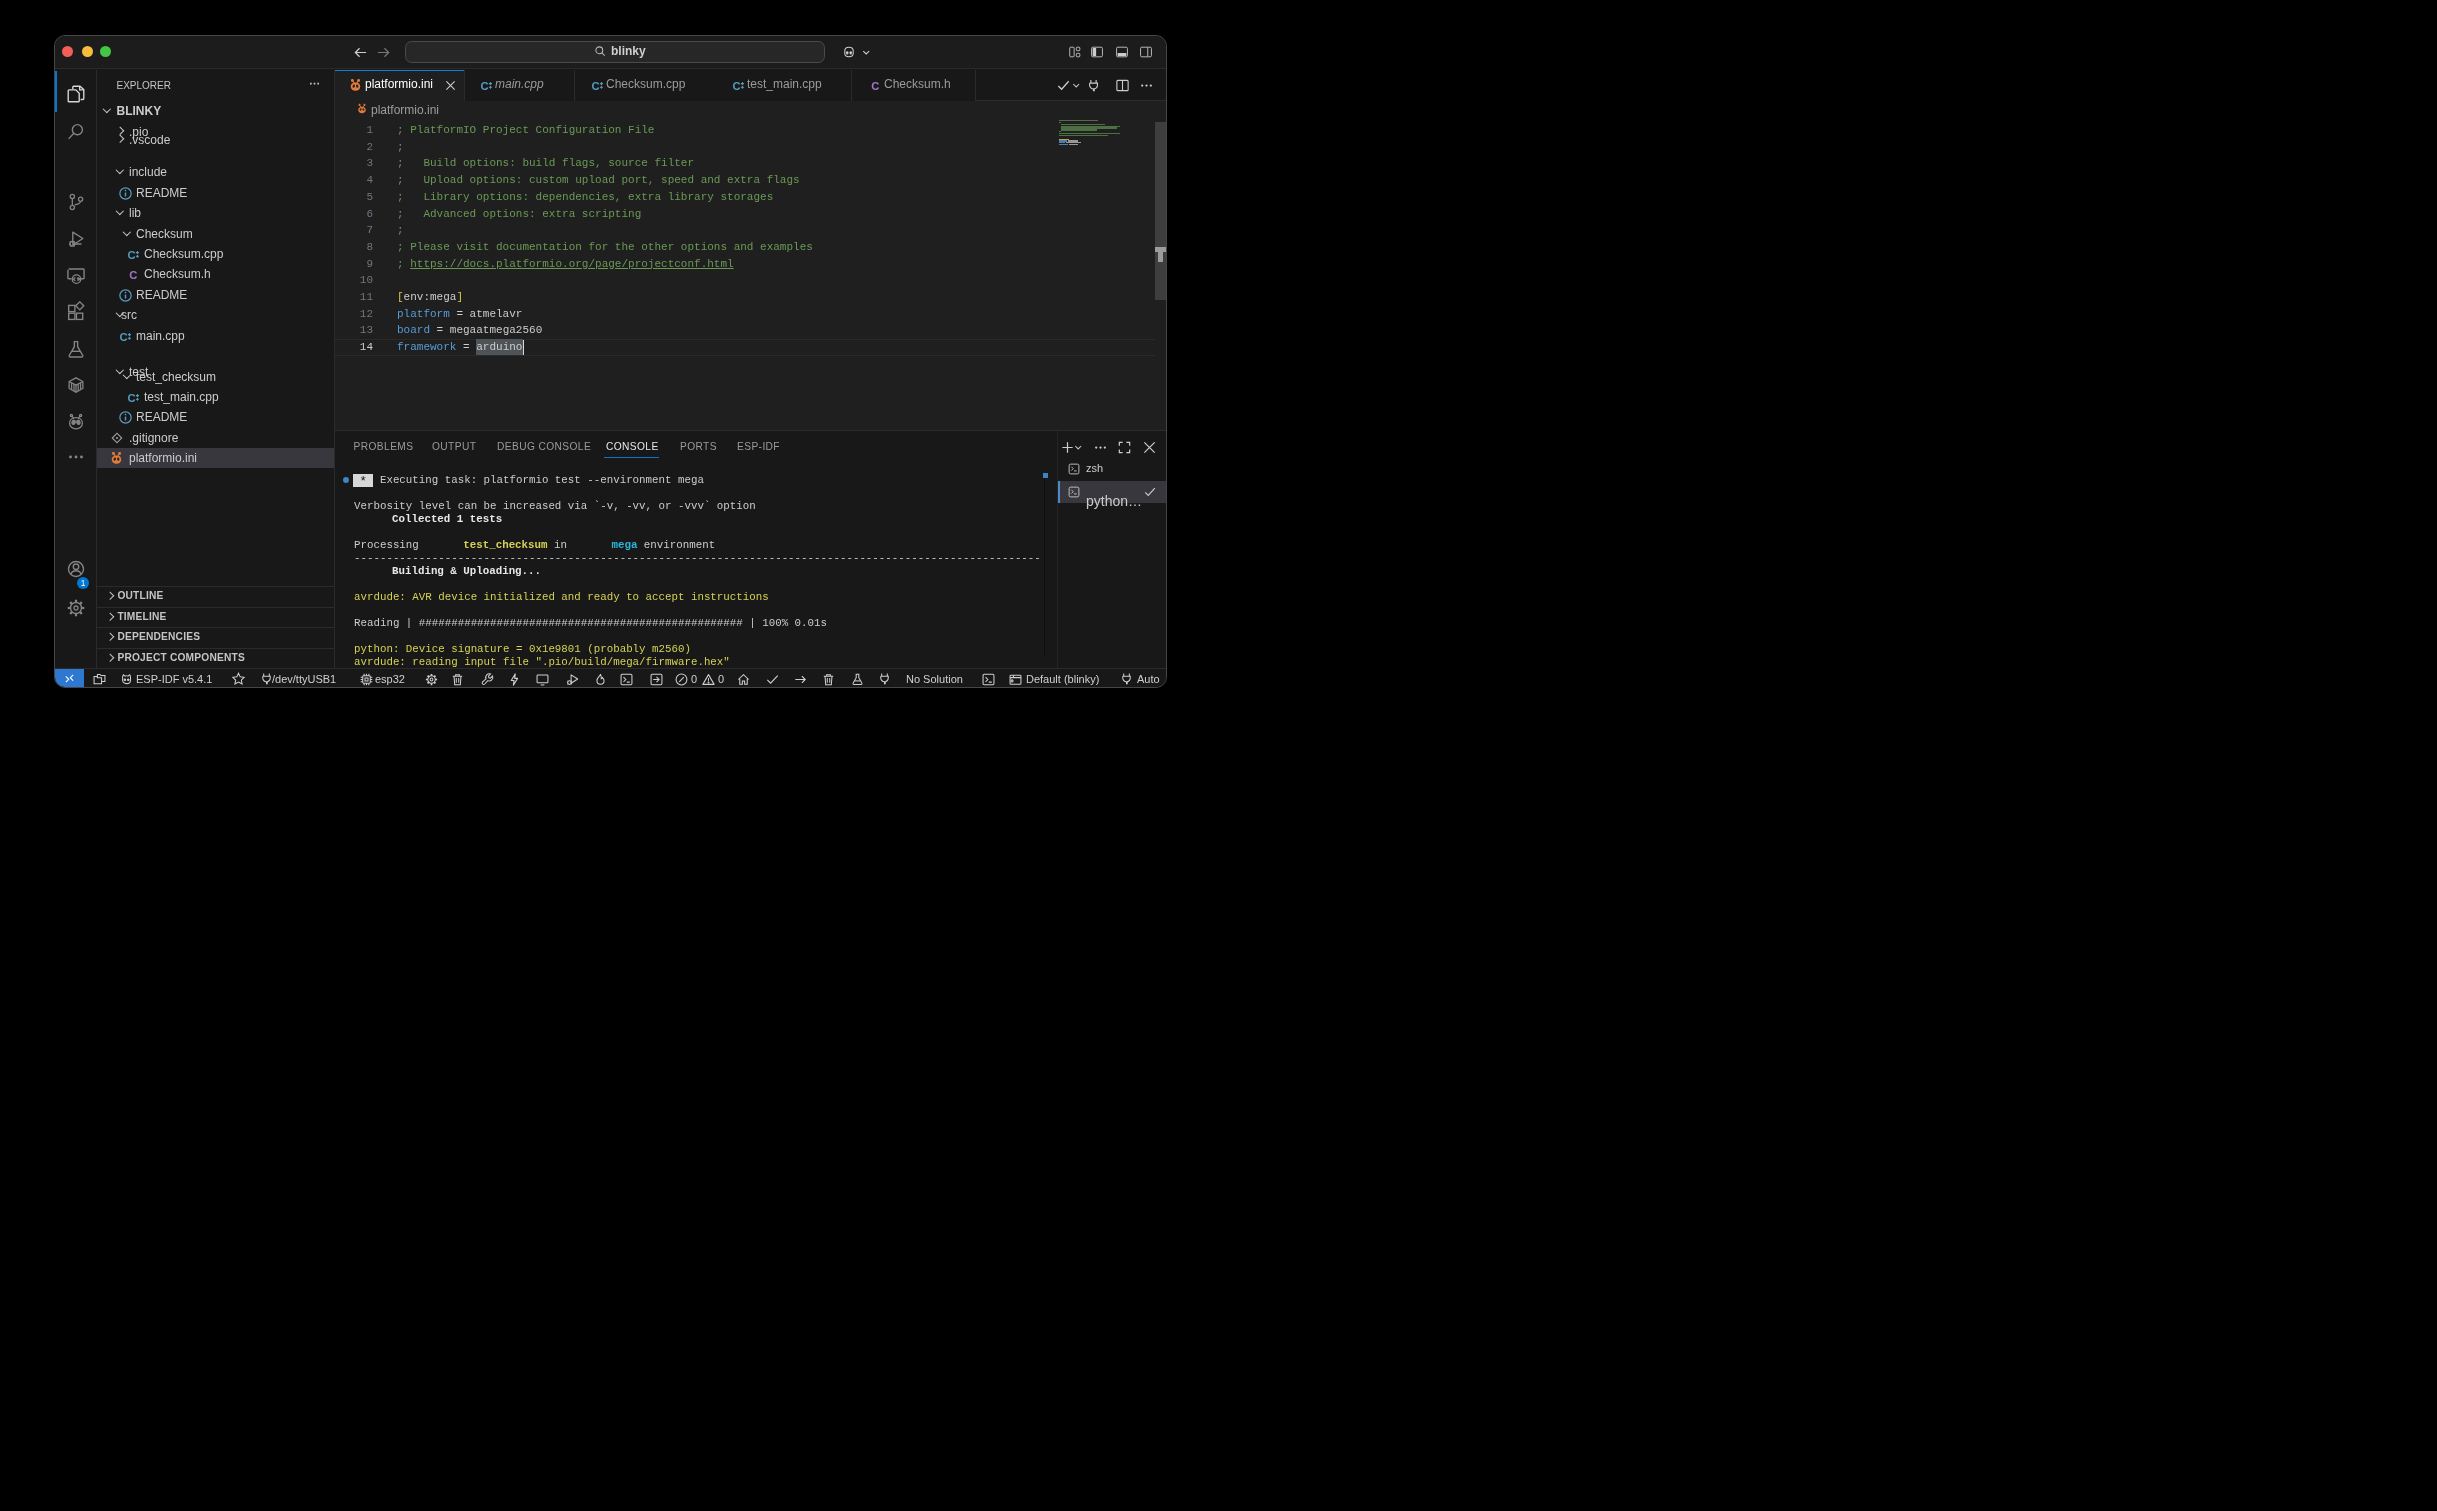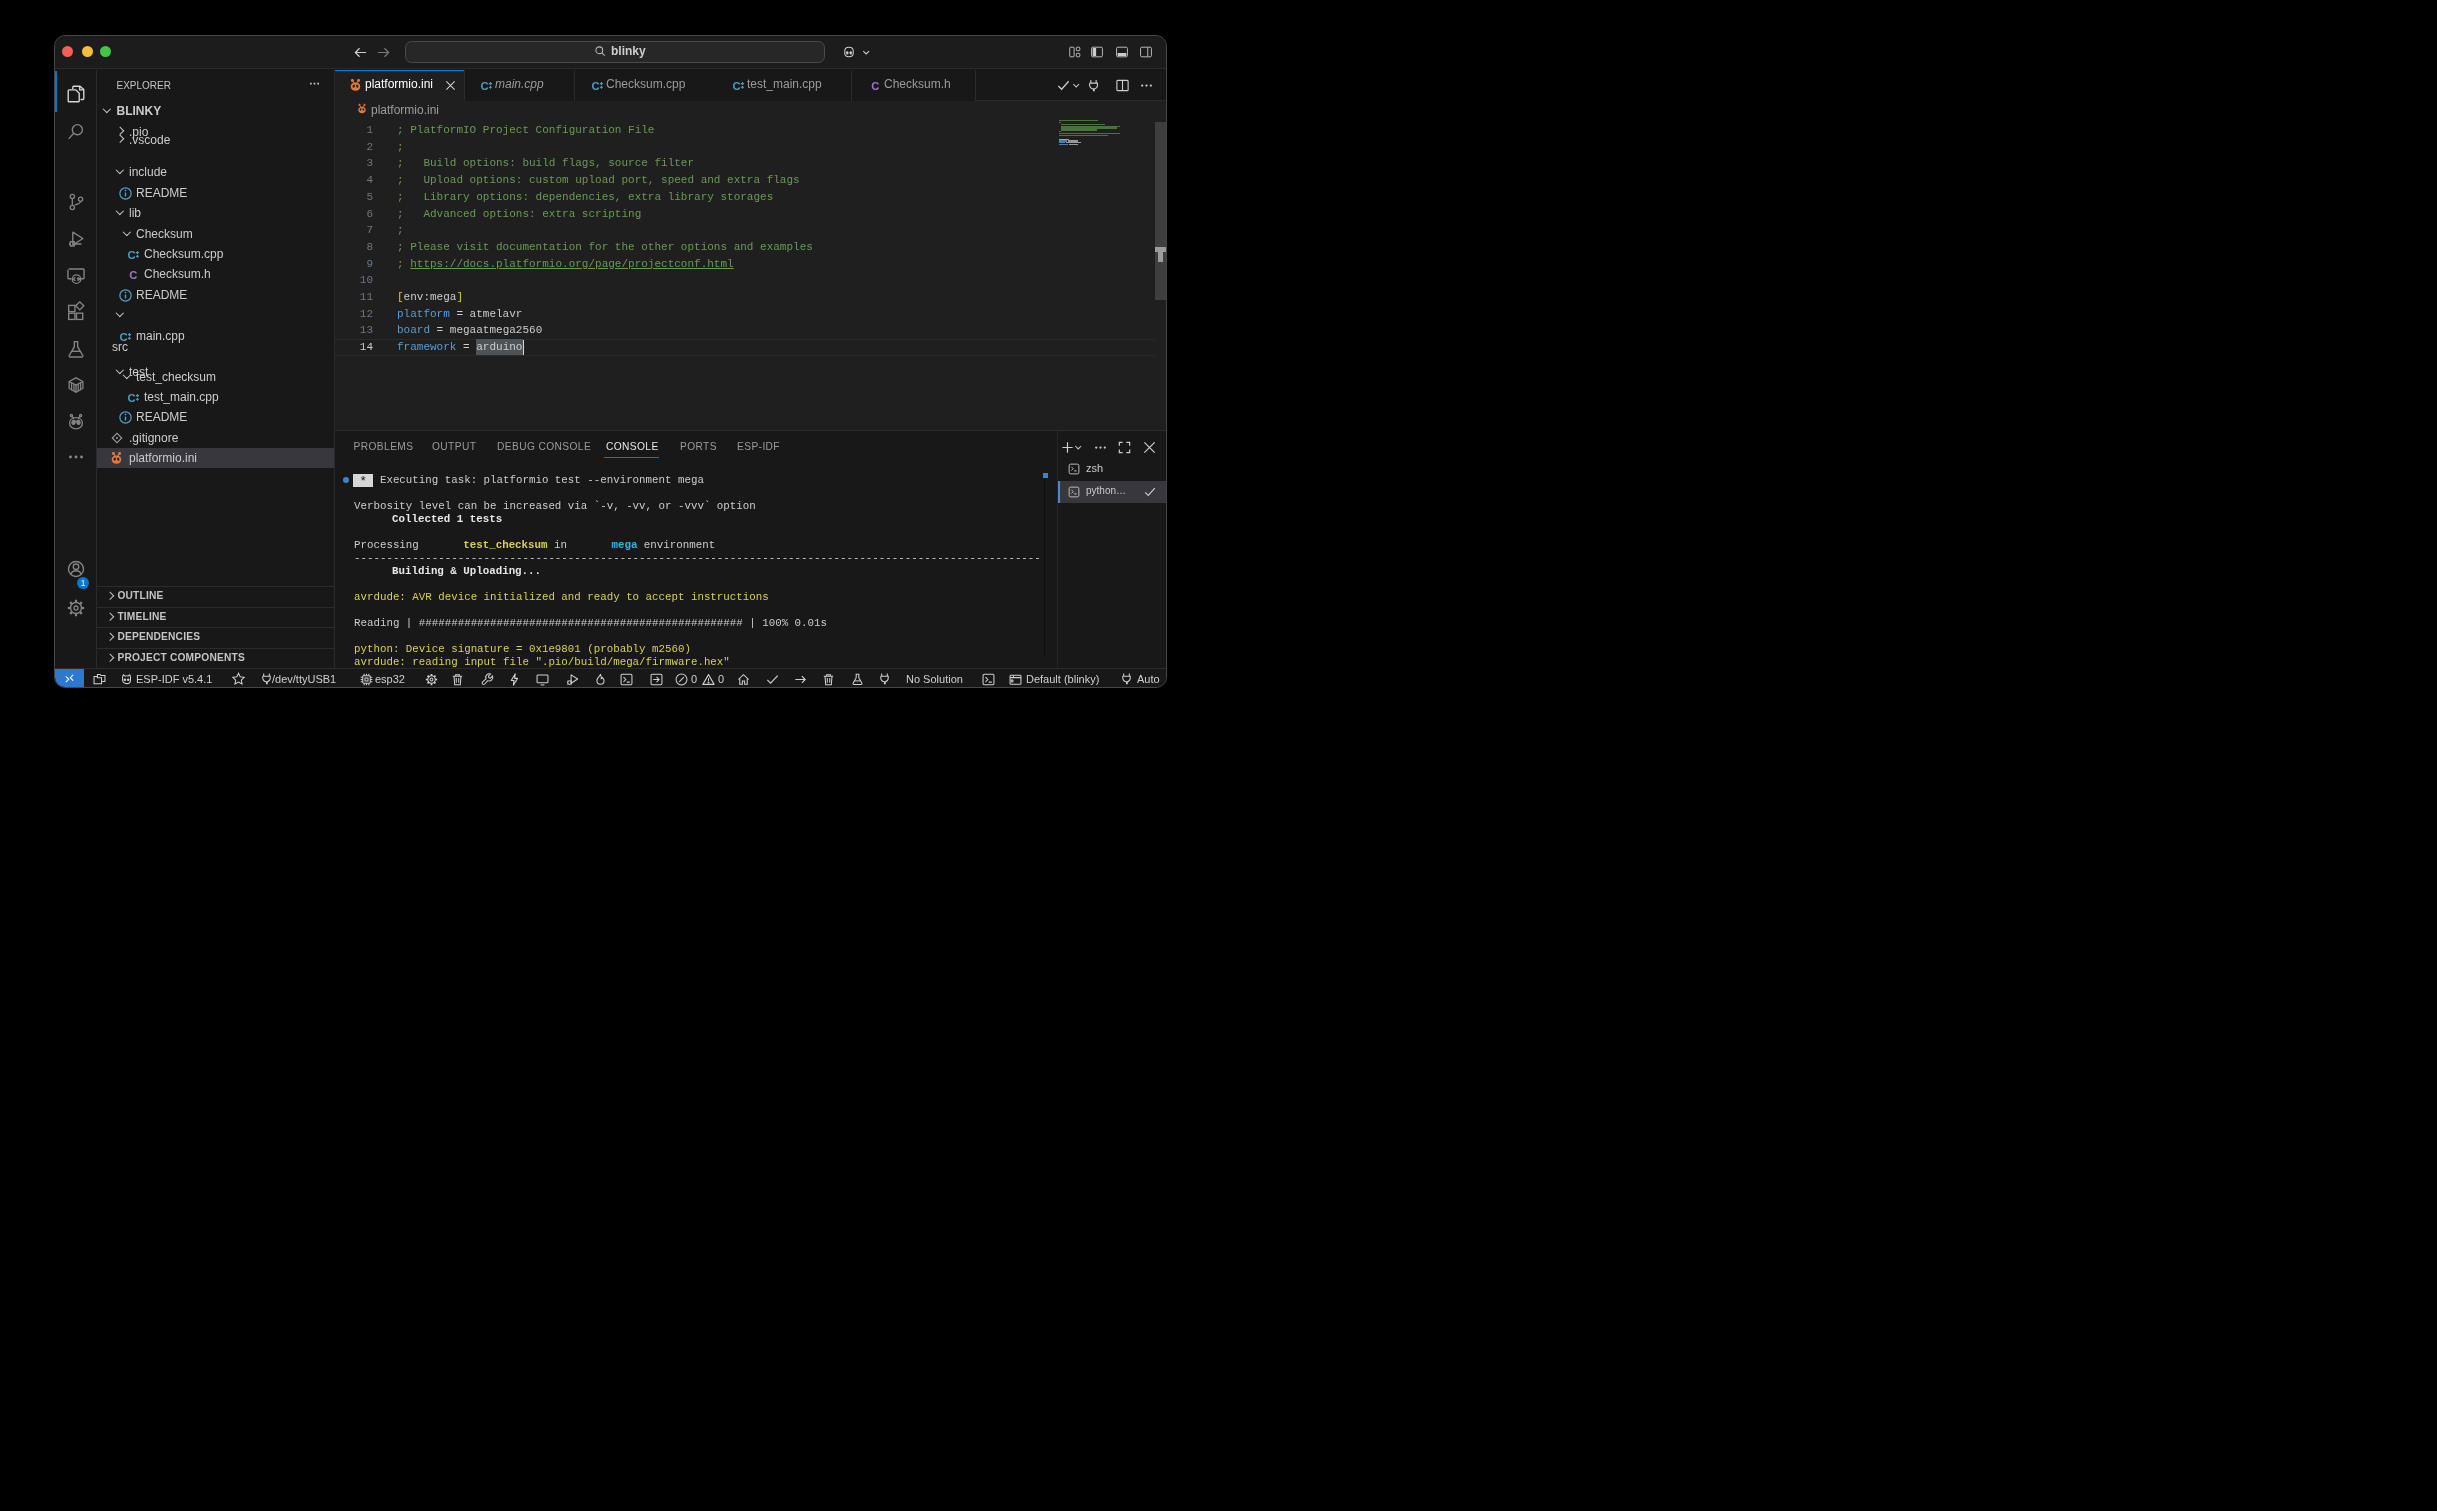--- a/index.html
+++ b/index.html
@@ -243,21 +243,21 @@
     <div class="trow" style="top:215px;">
         <svg class="abs icreadme" style="left:21.4px;top:2.8px;" width="15" height="15" viewBox="0 0 16 16">
           <circle cx="8" cy="8" r="6" fill="none" stroke="#5a9cc5" stroke-width="1.3"></circle>
           <path d="M8 7 V11.2" stroke="#5a9cc5" stroke-width="1.5"></path>
           <circle cx="8" cy="4.8" r="0.9" fill="#5a9cc5"></circle>
         </svg>
         <span class="lbl" style="left:39px;">README</span>
       </div>
     <div class="trow" style="top:235px;">
         <i class="cvd" style="left:20px;"></i>
-        <span class="lbl" style="left:15px;margin-top:32px;">src</span>
+        <span class="lbl" style="left:24px;">src</span>
       </div>
     <div class="trow" style="top:256px;">
         <svg class="abs" style="left:21.4px;top:2.8px;" width="15" height="15" viewBox="0 0 16 16">
           <text x="1.5" y="12.5" font-size="12" font-weight="bold" fill="#519aba" font-family="Liberation Sans">C</text>
           <path d="M10.5 6 h3.4 M12.2 4.3 v3.4 M10.8 10 h2.8 M12.2 8.6 v2.8" stroke="#519aba" stroke-width="1.1"></path>
         </svg>
         <span class="lbl" style="left:39px;">main.cpp</span>
       </div>
     <div class="trow" style="top:292px;">
         <i class="cvd" style="left:20px;"></i>
@@ -532,21 +532,21 @@
           <path d="M4.5 5 L7 7.5 L4.5 10 M8 10.5 H11.5"></path>
         </g>
       </svg>
     <div class="abs" style="left:751px;top:31px;font-size:11px;color:#cccccc;">zsh</div>
     <svg class="abs" style="left:733px;top:55px;" width="12" height="12" viewBox="0 0 16 16">
         <g fill="none" stroke="#cccccc" stroke-width="1.2">
           <rect x="1.5" y="1.5" width="13" height="13" rx="2"></rect>
           <path d="M4.5 5 L7 7.5 L4.5 10 M8 10.5 H11.5"></path>
         </g>
       </svg>
-    <div class="abs" style="left:751px;top:54px;font-size:10px;color:#cccccc;">python…</div>
+    <div class="abs" style="left:751px;top:62px;font-size:14px;color:#cccccc;">python…</div>
     <svg class="abs" style="left:808px;top:54px;" width="14" height="14" viewBox="0 0 16 16">
         <path d="M2.5 8.5 L6 12 L13.5 3.5" stroke="#cccccc" stroke-width="1.3" fill="none"></path>
       </svg>
   </div>
 
   <div class="abs" id="statusbar" style="left:0;top:632px;width:1111px;height:20px;background:#181818;border-top:0.9px solid #2b2b2b;">
     <div class="abs" style="left:0;top:0;width:29px;height:20px;background:#2e78d2;"></div>
     <svg class="abs" style="left:8px;top:3.2px;" width="13" height="13" viewBox="0 0 16 16">
         <path d="M3.5 5.5 L7 9 L3.5 12.5 M12.5 3.5 L9 7 L12.5 10.5" stroke="#ffffff" stroke-width="1.4" fill="none"></path>
       </svg>

